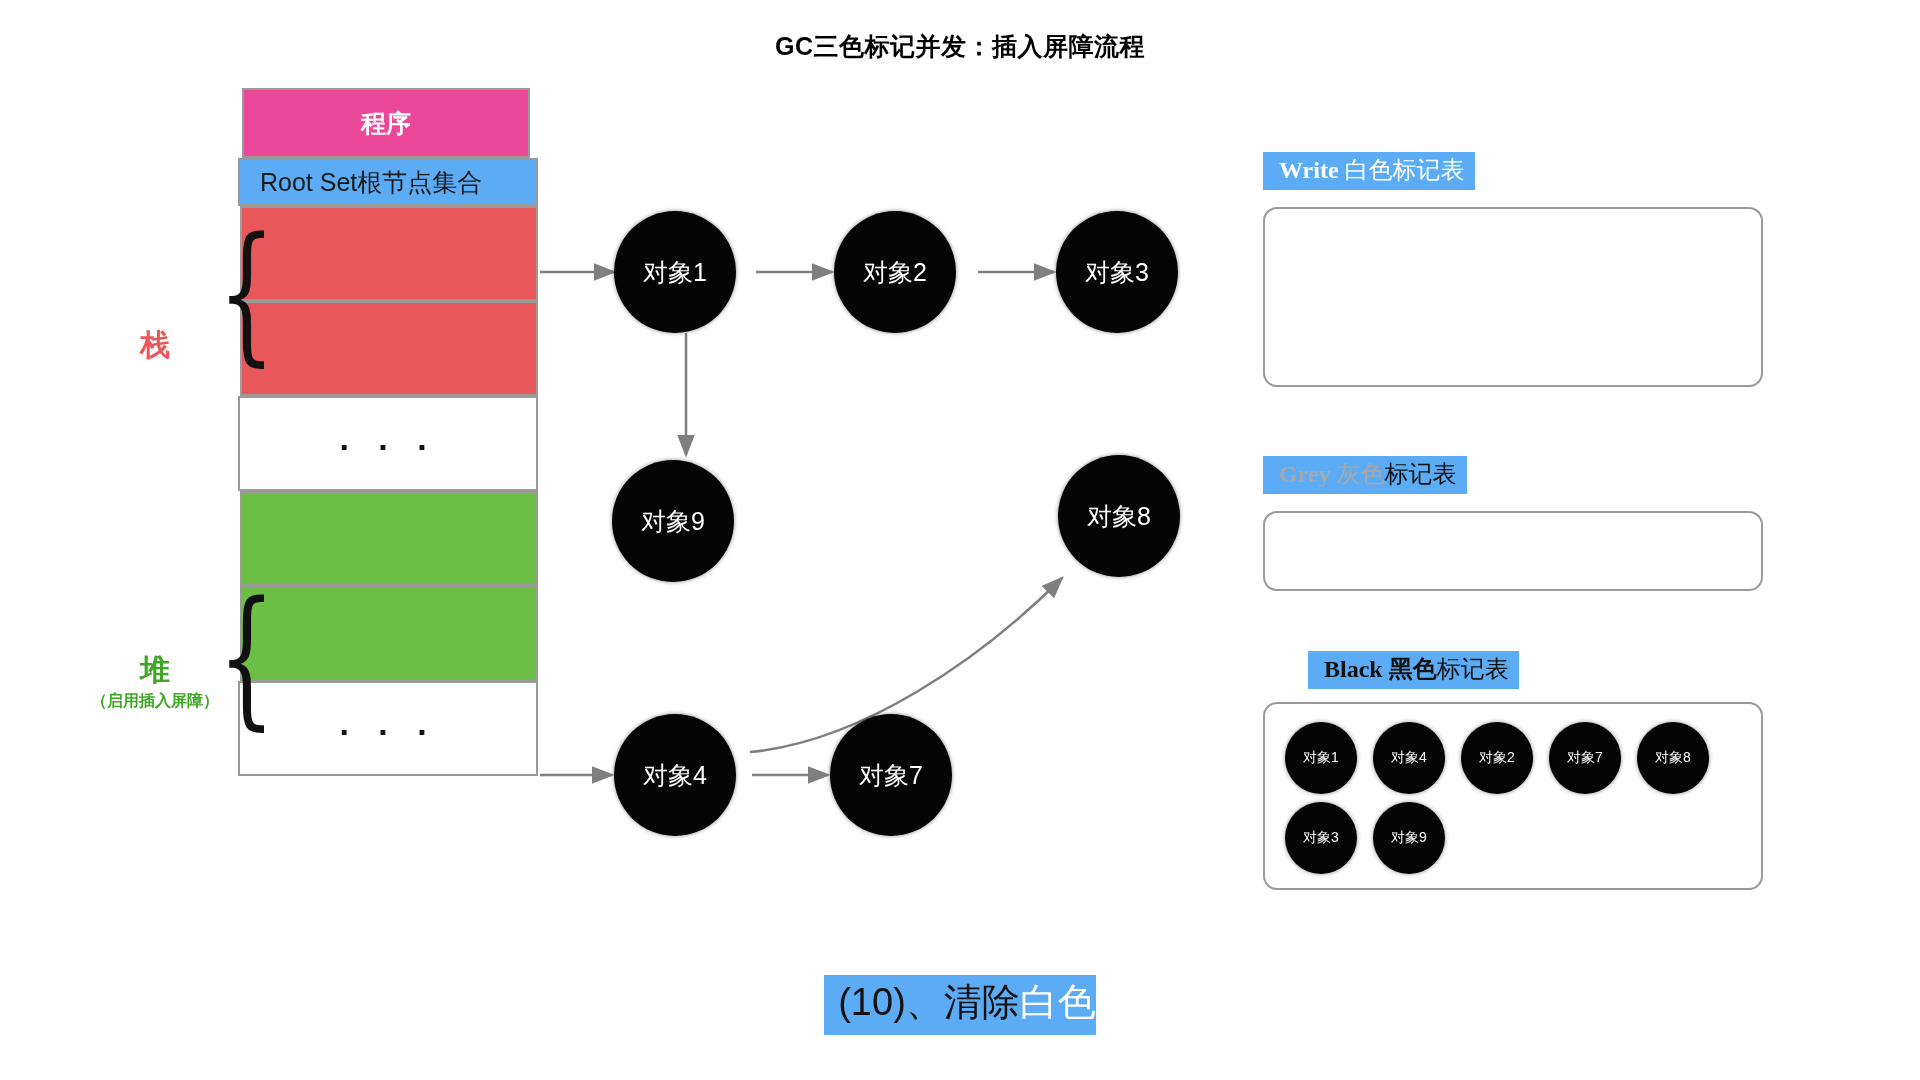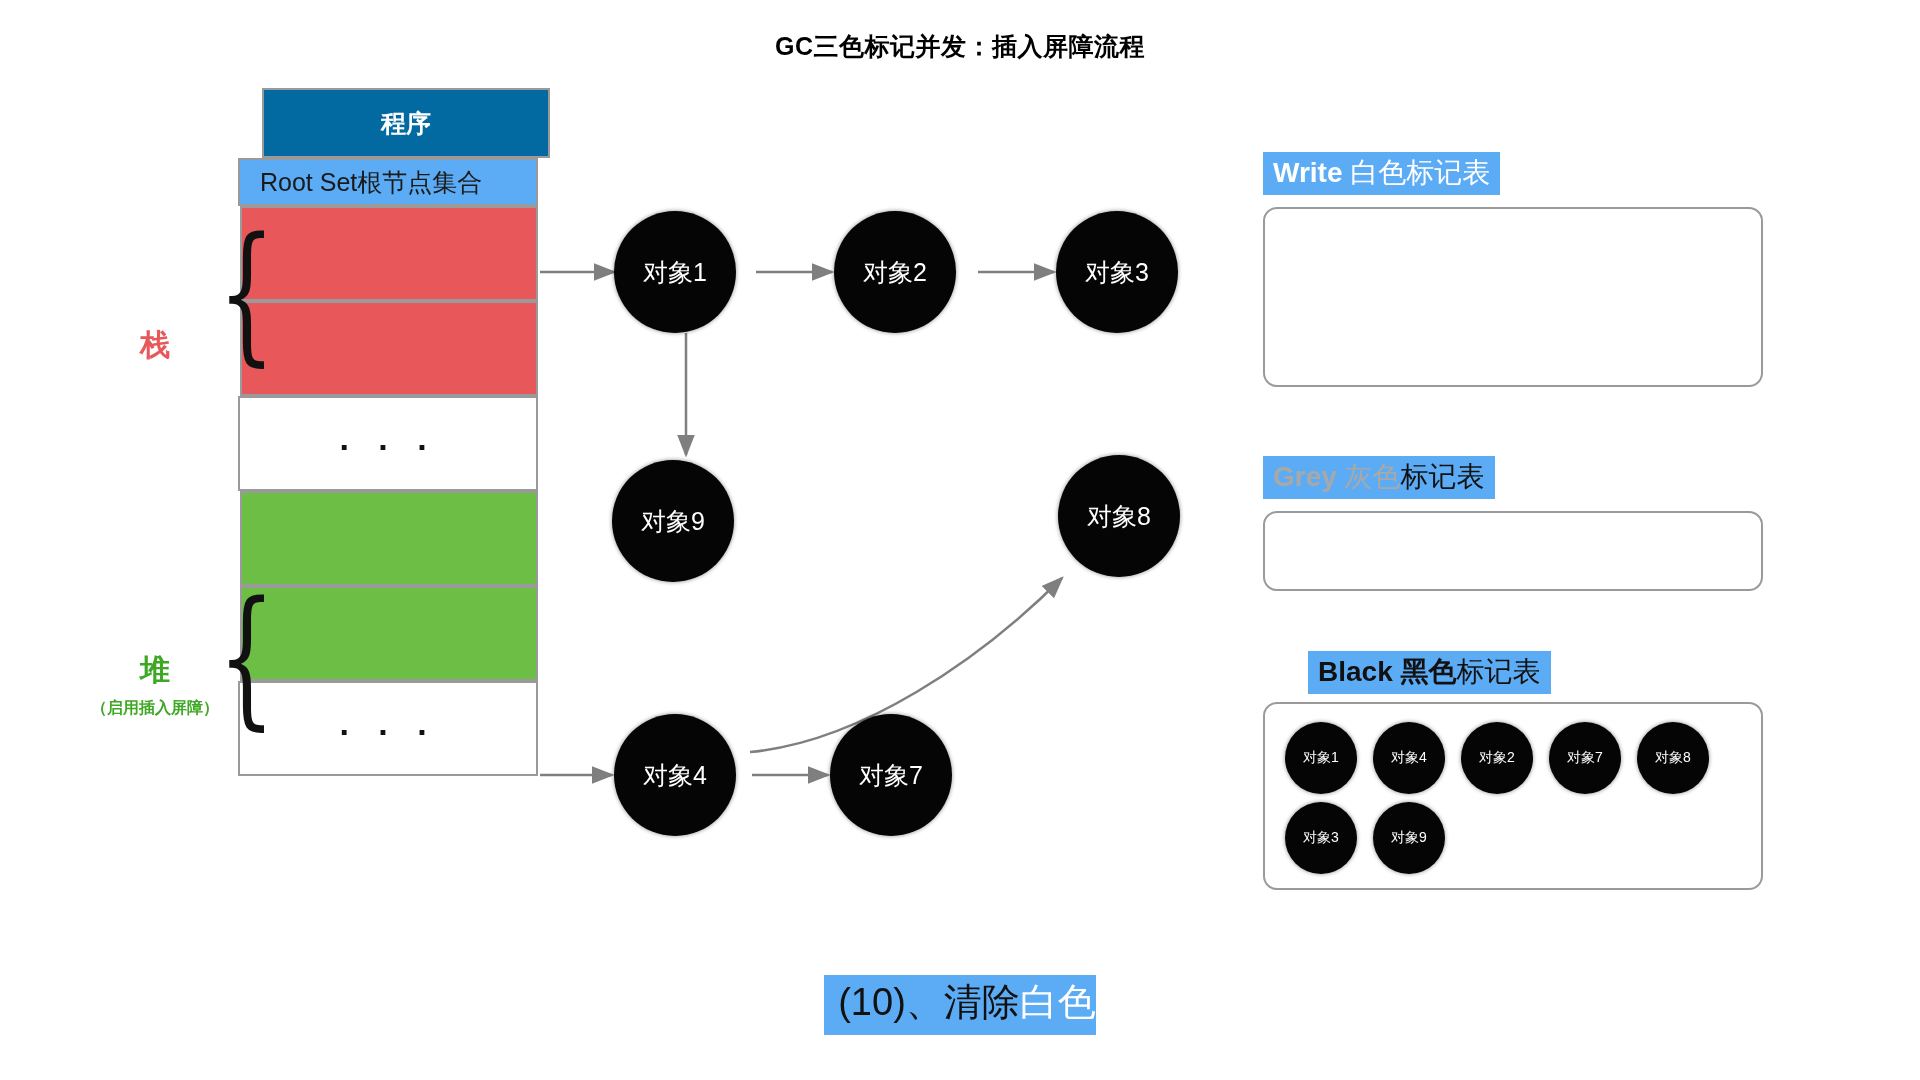--- a/index.html
+++ b/index.html
@@ -43,27 +43,27 @@
   }
   .mem-row {
     box-sizing: border-box;
     border: 2px solid #9a9a9a;
     display: flex;
     align-items: center;
     position: relative;
   }
   .mem-program {
     height: 70px;
-    background: #0369a1;
+    background: #ec4899;
     justify-content: center;
     color: #ffffff;
     font-size: 25px;
     font-weight: bold;
     width: 288px;
-    margin-left: 24px;
+    margin-left: 4px;
     text-align: center;
   }
   .mem-rootset {
     height: 48px;
     background: #5CACF5;
     color: #1a1a1a;
     font-size: 25px;
     padding-left: 20px;
     width: 300px;
   }
@@ -104,21 +104,21 @@
   }
   #heap-label {
     left: 35px;
     top: 650px;
     width: 240px;
     font-size: 30px;
     color: #3EA825;
   }
   #heap-sub {
     font-size: 16px;
-    margin-top: 7px;
+    margin-top: 0;
     font-weight: bold;
     color: #3EA825;
   }
 
   
   .node {
     border-radius: 50%;
     background: #050505;
     color: #ffffff;
     display: flex;
@@ -127,24 +127,25 @@
     box-shadow: 0 0 4px rgba(0,0,0,0.45);
     font-size: 25px;
     white-space: nowrap;
   }
   .node-big { width: 122px; height: 122px; }
 
   
   .table-header {
     background: #5CACF5;
     display: inline-block;
-    padding: 3px 10px 5px 10px;
-    font-size: 28px;
+    padding: 3px 10px 5px 16px;
+    font-size: 24px;
     white-space: nowrap;
     line-height: 1.25;
+    font-family: Liberation Serif, serif;
   }
   .hl-bold { font-weight: bold; }
   .c-white { color: #ffffff; }
   .c-black { color: #111111; }
   .c-grey  { color: #a8a8a8; }
   .table-box {
     box-sizing: border-box;
     border: 2px solid #9a9a9a;
     border-radius: 14px;
     background: #ffffff;

